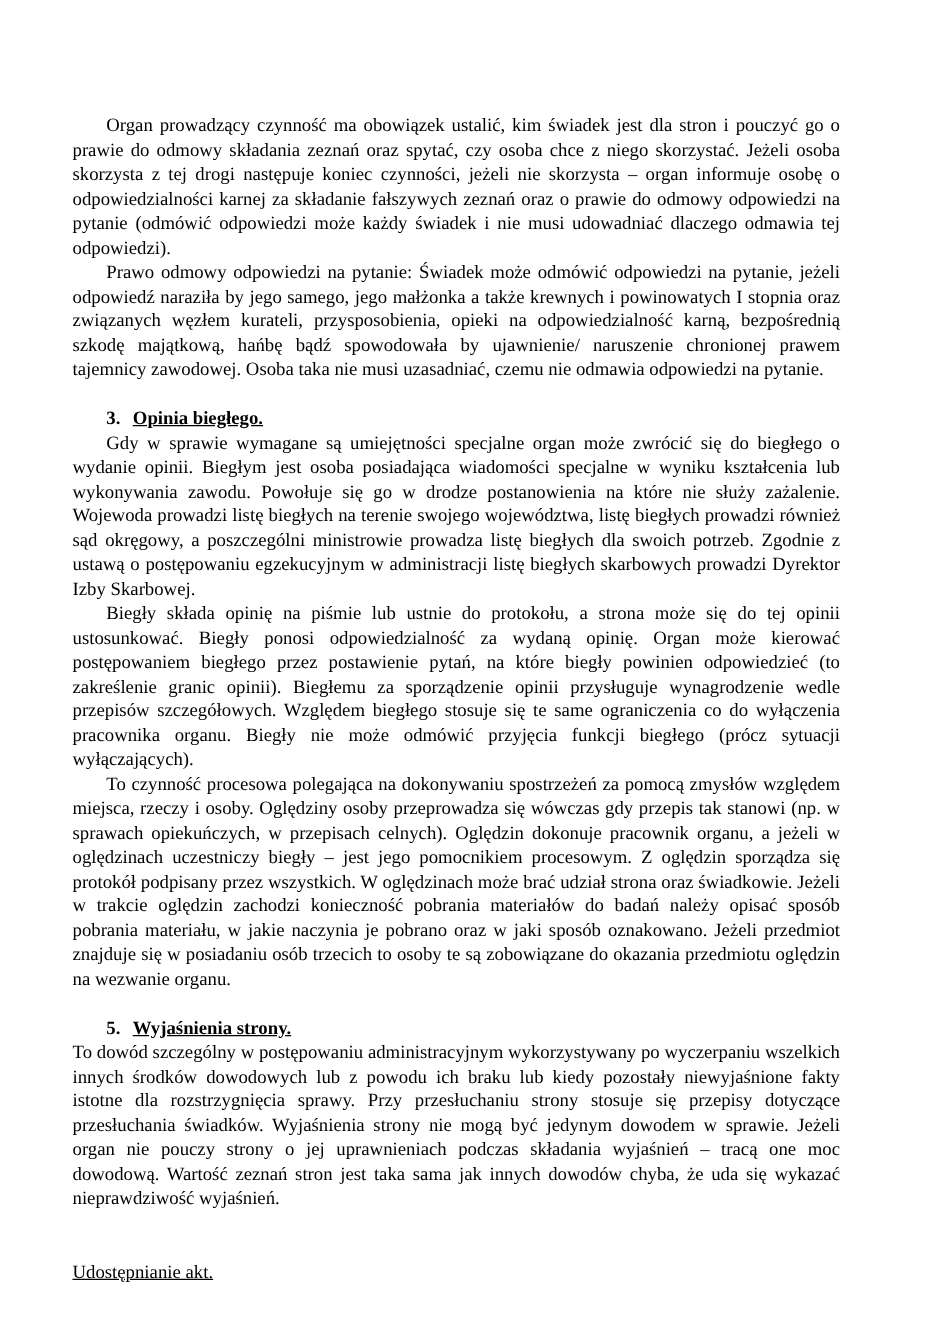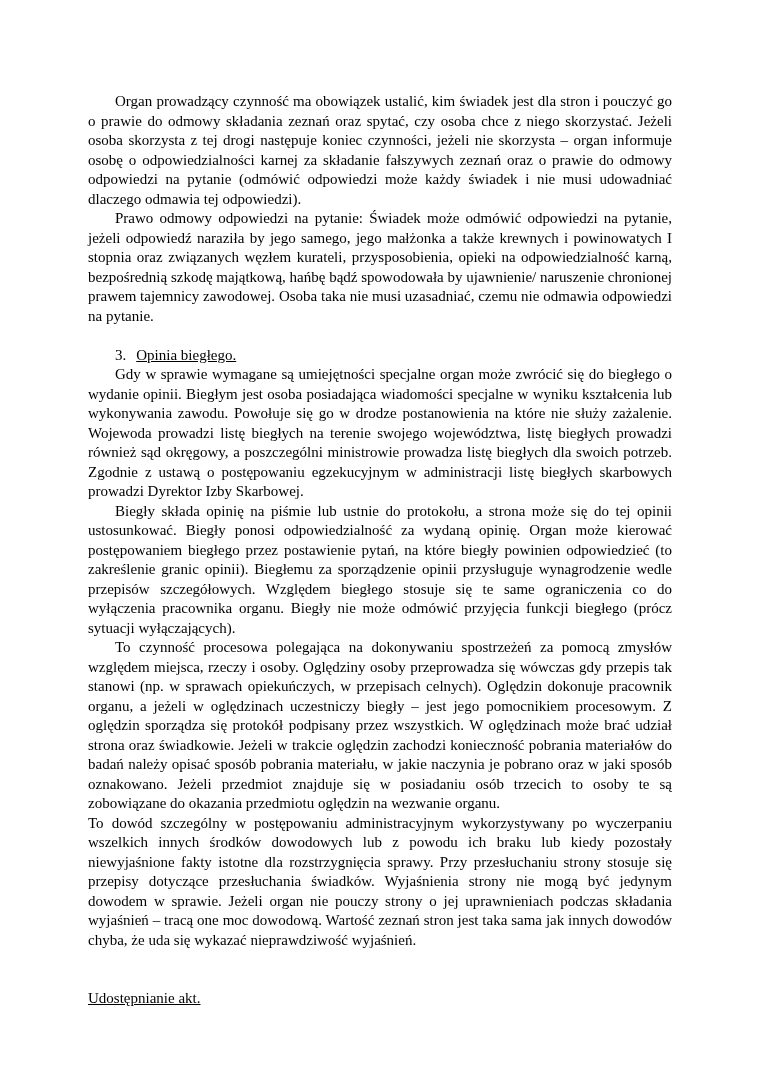--- a/index.html
+++ b/index.html
@@ -6,37 +6,38 @@
     margin: 0;
     padding: 0;
     background: #ffffff;
   }
   .page {
     position: relative;
     width: 760px;
     height: 1075px;
     box-sizing: border-box;
     background: #ffffff;
-    padding: 92px 88px 40px 88px;
+    padding: 92px 88px 40px 58px;
     font-family: "Liberation Serif", "DejaVu Serif", serif;
     font-size: 15px;
     line-height: 19.5px;
     color: #000000;
     overflow: hidden;
   }
   .para {
     margin: 0;
     text-align: justify;
   }
   .para.indent {
     text-indent: 27px;
   }
   .section-heading {
     margin: 19.5px 0 0 27px;
     text-align: left;
+    font-weight: bold;
   }
   .section-heading .num {
     display: inline-block;
     margin-right: 10px;
   }
   .section-heading .title {
     text-decoration: underline;
   }
   .footer-heading {
     margin: 39px 0 0 0;
@@ -57,18 +58,21 @@
     <span class="num">3.</span><span class="title">Opinia biegłego.</span>
   </p>
 
   <p class="para indent">Gdy w sprawie wymagane są umiejętności specjalne organ może zwrócić się do biegłego o wydanie opinii. Biegłym jest osoba posiadająca wiadomości specjalne w wyniku kształcenia lub wykonywania zawodu. Powołuje się go w drodze postanowienia na które nie służy zażalenie. Wojewoda prowadzi listę biegłych na terenie swojego województwa, listę biegłych prowadzi również sąd okręgowy, a poszczególni ministrowie prowadza listę biegłych dla swoich potrzeb. Zgodnie z ustawą o postępowaniu egzekucyjnym w administracji listę biegłych skarbowych prowadzi Dyrektor Izby Skarbowej.</p>
 
   <p class="para indent">Biegły składa opinię na piśmie lub ustnie do protokołu, a strona może się do tej opinii ustosunkować. Biegły ponosi odpowiedzialność za wydaną opinię. Organ może kierować postępowaniem biegłego przez postawienie pytań, na które biegły powinien odpowiedzieć (to zakreślenie granic opinii). Biegłemu za sporządzenie opinii przysługuje wynagrodzenie wedle przepisów szczegółowych. Względem biegłego stosuje się te same ograniczenia co do wyłączenia pracownika organu. Biegły nie może odmówić przyjęcia funkcji biegłego (prócz sytuacji wyłączających).</p>
 
 
   <p class="para indent">To czynność procesowa polegająca na dokonywaniu spostrzeżeń za pomocą zmysłów względem miejsca, rzeczy i osoby. Oględziny osoby przeprowadza się wówczas gdy przepis tak stanowi (np. w sprawach opiekuńczych, w przepisach celnych). Oględzin dokonuje pracownik organu, a jeżeli w oględzinach uczestniczy biegły – jest jego pomocnikiem procesowym. Z oględzin sporządza się protokół podpisany przez wszystkich. W oględzinach może brać udział strona oraz świadkowie. Jeżeli w trakcie oględzin zachodzi konieczność pobrania materiałów do badań należy opisać sposób pobrania materiału, w jakie naczynia je pobrano oraz w jaki sposób oznakowano. Jeżeli przedmiot znajduje się w posiadaniu osób trzecich to osoby te są zobowiązane do okazania przedmiotu oględzin na wezwanie organu.</p>
 
+  <p class="section-heading">
+    <span class="num">5.</span><span class="title">Wyjaśnienia strony.</span>
+  </p>
 
   <p class="para">To dowód szczególny w postępowaniu administracyjnym wykorzystywany po wyczerpaniu wszelkich innych środków dowodowych lub z powodu ich braku lub kiedy pozostały niewyjaśnione fakty istotne dla rozstrzygnięcia sprawy. Przy przesłuchaniu strony stosuje się przepisy dotyczące przesłuchania świadków. Wyjaśnienia strony nie mogą być jedynym dowodem w sprawie. Jeżeli organ nie pouczy strony o jej uprawnieniach podczas składania wyjaśnień – tracą one moc dowodową. Wartość zeznań stron jest taka sama jak innych dowodów chyba, że uda się wykazać nieprawdziwość wyjaśnień.</p>
 
   <p class="footer-heading">Udostępnianie akt.</p>
 
 </div>
 
 </body></html>

